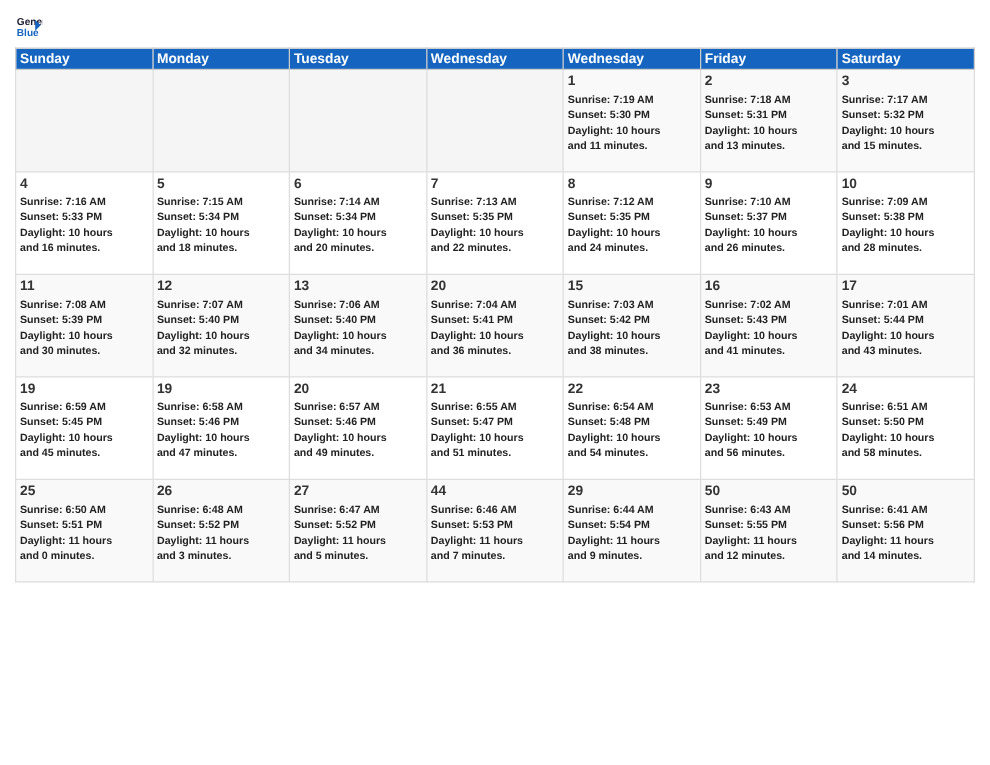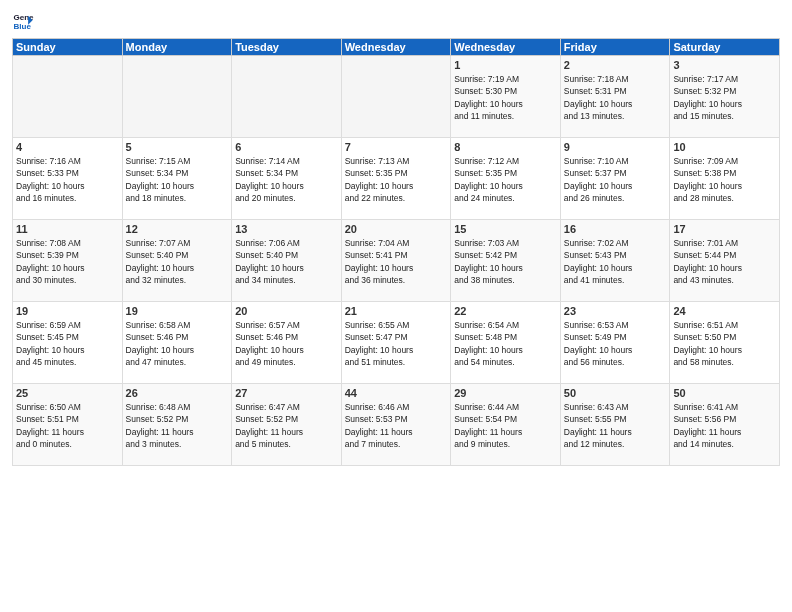--- a/index.html
+++ b/index.html
@@ -71,20 +71,21 @@
     }
     .day-num {
       font-size: 11px;
       font-weight: bold;
       color: #333;
       display: block;
       margin-bottom: 2px;
     }
     .day-info {
       line-height: 1.45;
+      font-weight: bold;
     }
     td.empty {
       background: #f5f5f5 !important;
     }
   </style>
 </head>
 <body>
 
 <div class="container">
   <div class="header">

